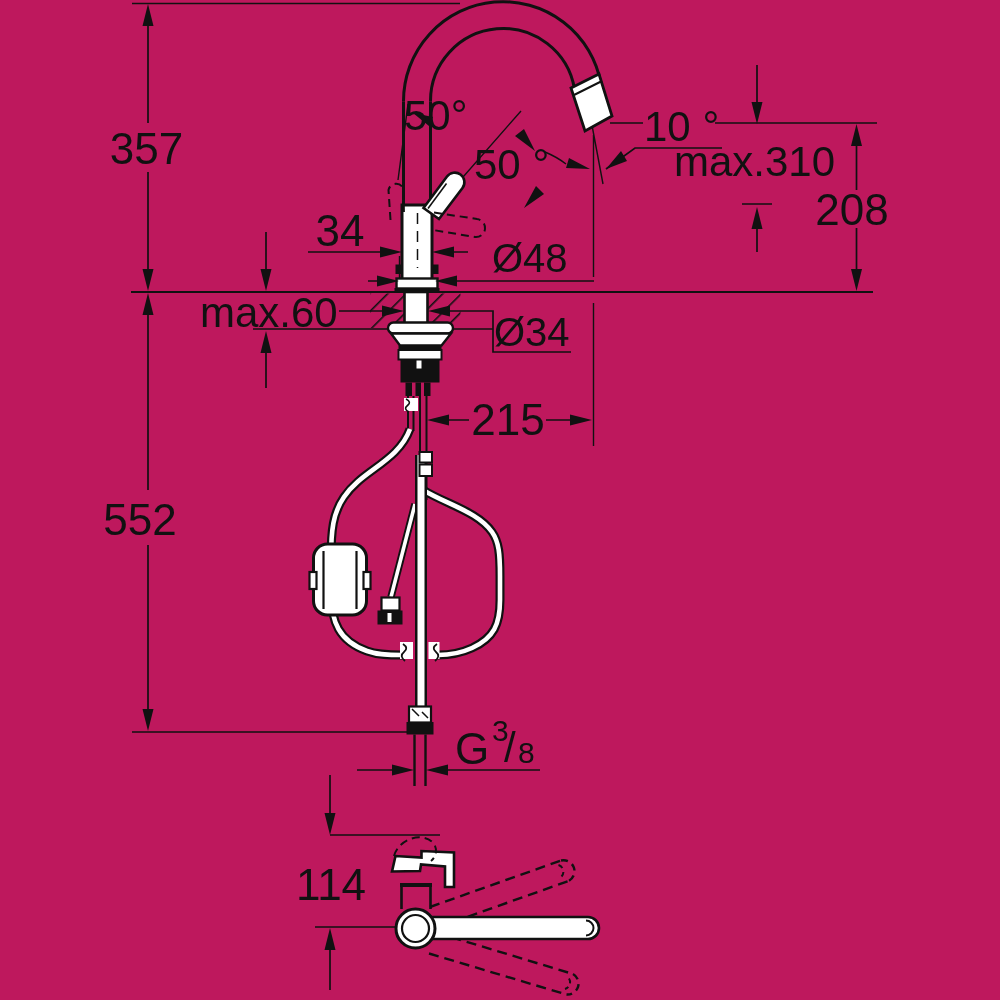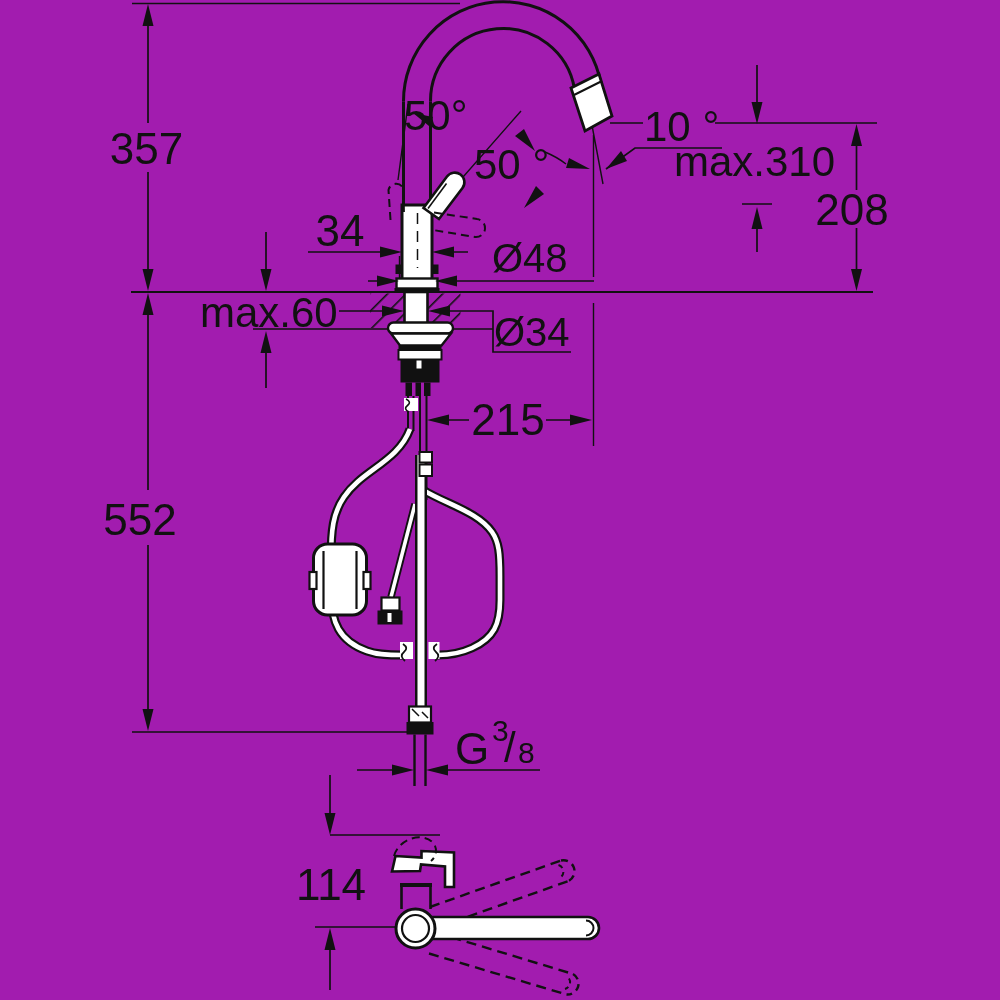--- a/index.html
+++ b/index.html
@@ -1,16 +1,16 @@
 <!DOCTYPE html>
 <html><head>
 <meta charset="utf-8">
 <style>
   html,body{margin:0;padding:0;background:#ffffff;}
-  .stage{width:1000px;height:1000px;background:#a21caf;position:relative;}
+  .stage{width:1000px;height:1000px;background:#be185d;position:relative;}
   svg{display:block;}
   text{font-family:"Liberation Sans","DejaVu Sans",sans-serif;fill:#111;}
 </style>
 </head>
 <body>
 
 <div class="stage">
 <svg viewBox="0 0 1000 1000" width="1000" height="1000">
   <defs>
     <pattern id="hatch" width="13" height="13" patternUnits="userSpaceOnUse" patternTransform="rotate(45)">

